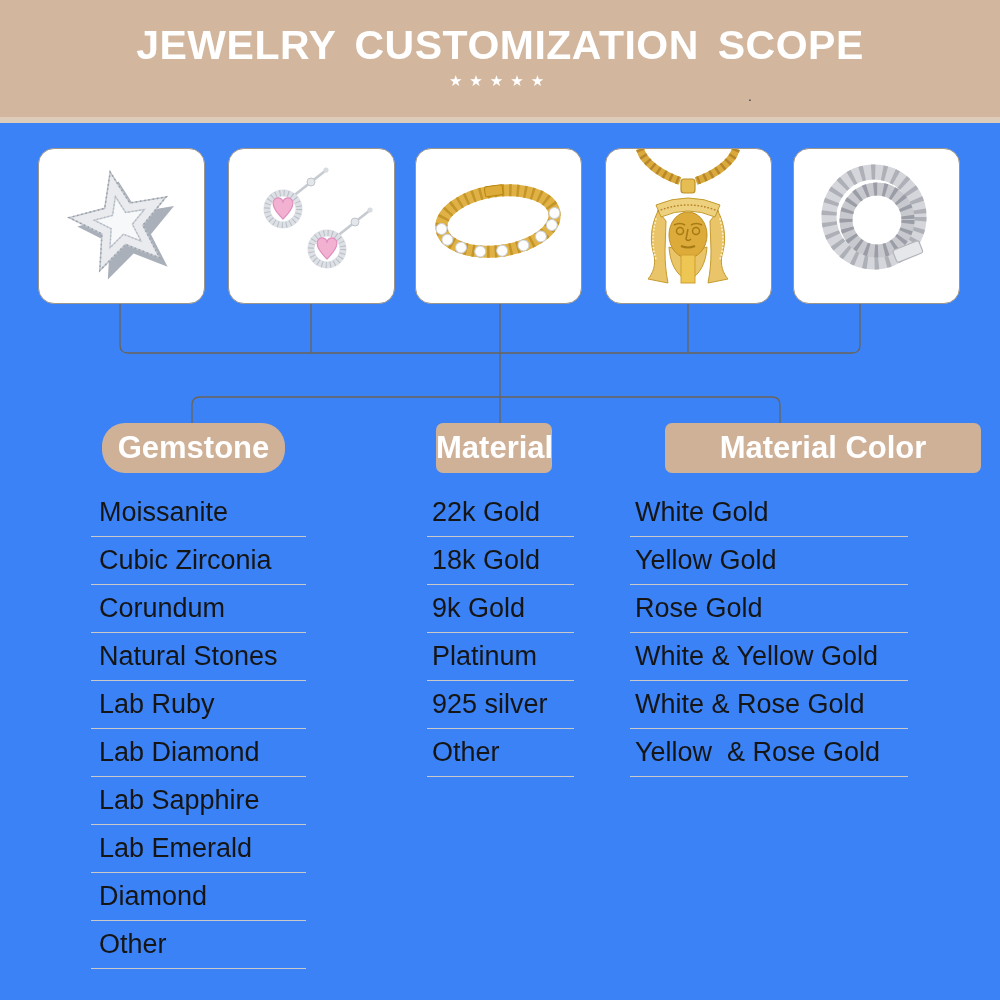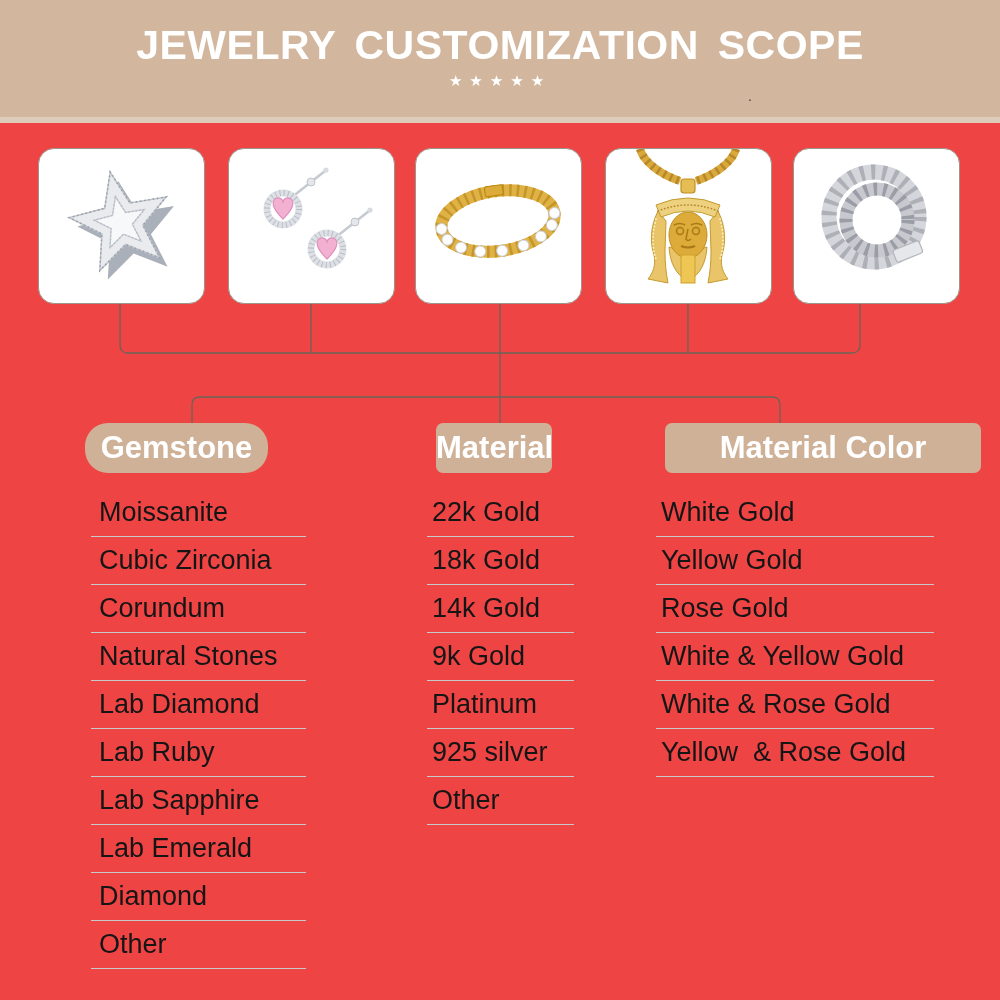--- a/index.html
+++ b/index.html
@@ -1,16 +1,16 @@
 <!DOCTYPE html>
 <html><head>
 <meta charset="utf-8">
 <style>
   html,body{margin:0;padding:0;background:#fff;}
-  .page{position:relative;width:1000px;height:1000px;background:#ef4444;overflow:hidden;
+  .page{position:relative;width:1000px;height:1000px;background:#3b82f6;overflow:hidden;
         font-family:"Liberation Sans","DejaVu Sans",sans-serif;}
 
   
   .banner{position:absolute;left:0;top:0;width:1000px;height:117px;background:#d2b79e;}
   .banner-strip{position:absolute;left:0;top:117px;width:1000px;height:6px;background:#ddccba;}
   .title{position:absolute;left:0;right:0;top:22px;text-align:center;color:#ffffff;
          font-size:41px;font-weight:700;letter-spacing:0.5px;word-spacing:7px;}
   .stars{position:absolute;left:0;right:0;top:72px;text-align:center;color:#ffffff;
          font-size:15px;letter-spacing:7px;}
   .artifact-dot{position:absolute;left:748px;top:88px;color:#3a3a3a;font-size:14px;}
@@ -20,31 +20,31 @@
         border:1px solid #9c958a;border-radius:16px;box-sizing:border-box;}
   .card svg{width:100%;height:100%;display:block;}
   .c1{left:38px;} .c2{left:228px;} .c3{left:415px;} .c4{left:605px;} .c5{left:793px;}
 
   
   .connectors{position:absolute;left:0;top:0;width:1000px;height:1000px;pointer-events:none;}
 
   
   .col-header{position:absolute;top:423px;height:50px;background:#cfb198;border-radius:7px;
               color:#ffffff;font-size:31px;font-weight:700;text-align:center;line-height:50px;}
-  .h-gem{left:85px;width:183px;border-radius:23px;}
+  .h-gem{left:102px;width:183px;border-radius:23px;}
   .h-mat{left:436px;width:116px;}
   .h-col{left:665px;width:316px;}
 
   
   ul.col-list{position:absolute;top:485px;margin:4px;padding:0;list-style:none;}
   ul.col-list li{height:48px;display:flex;align-items:center;border-bottom:1px solid #c9c9c9;
                  font-size:27px;color:#151515;white-space:pre;box-sizing:border-box;}
   .l-gem{left:87px;width:215px;}  .l-gem li{padding-left:8px;}
   .l-mat{left:423px;width:147px;} .l-mat li{padding-left:5px;}
-  .l-col{left:652px;width:278px;} .l-col li{padding-left:5px;}
+  .l-col{left:626px;width:278px;} .l-col li{padding-left:5px;}
 </style>
 </head>
 <body>
 
 <div class="page">
 
   <div class="banner"></div>
   <div class="banner-strip"></div>
   <div class="title">JEWELRY CUSTOMIZATION SCOPE</div>
   <div class="stars">★★★★★</div>
@@ -147,32 +147,31 @@
 
   <div class="col-header h-gem">Gemstone</div>
   <div class="col-header h-mat">Material</div>
   <div class="col-header h-col">Material Color</div>
 
   <ul class="col-list l-gem">
     <li>Moissanite</li>
     <li>Cubic Zirconia</li>
     <li>Corundum</li>
     <li>Natural Stones</li>
+    <li>Lab Ruby</li>
     <li>Lab Diamond</li>
-    <li>Lab Ruby</li>
     <li>Lab Sapphire</li>
     <li>Lab Emerald</li>
     <li>Diamond</li>
     <li>Other</li>
   </ul>
 
   <ul class="col-list l-mat">
     <li>22k Gold</li>
     <li>18k Gold</li>
-    <li>14k Gold</li>
     <li>9k Gold</li>
     <li>Platinum</li>
     <li>925 silver</li>
     <li>Other</li>
   </ul>
 
   <ul class="col-list l-col">
     <li>White Gold</li>
     <li>Yellow Gold</li>
     <li>Rose Gold</li>

